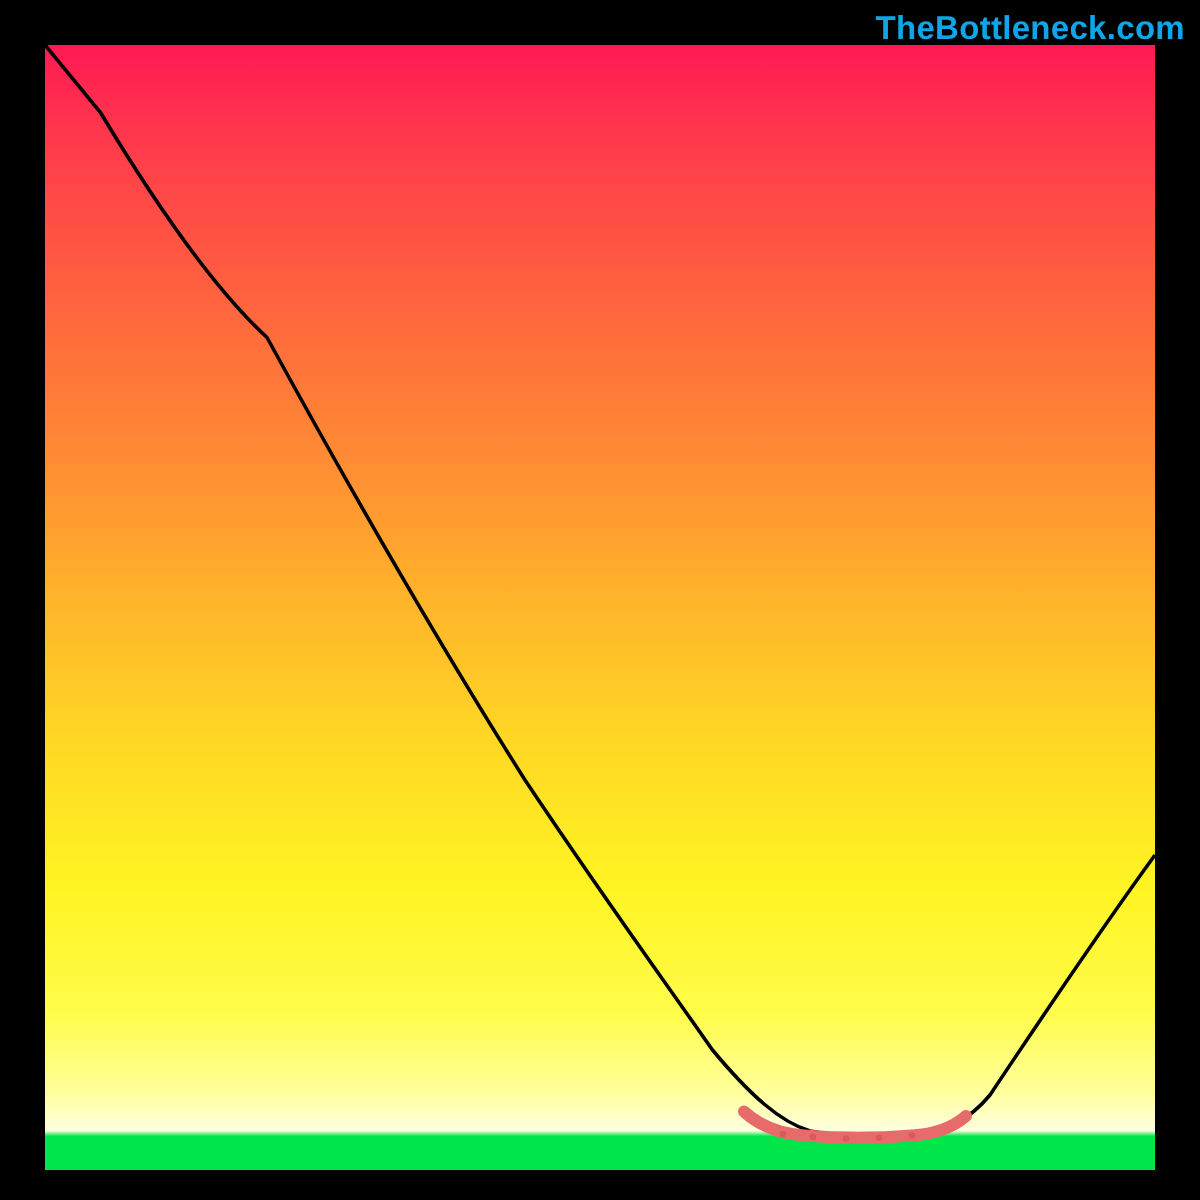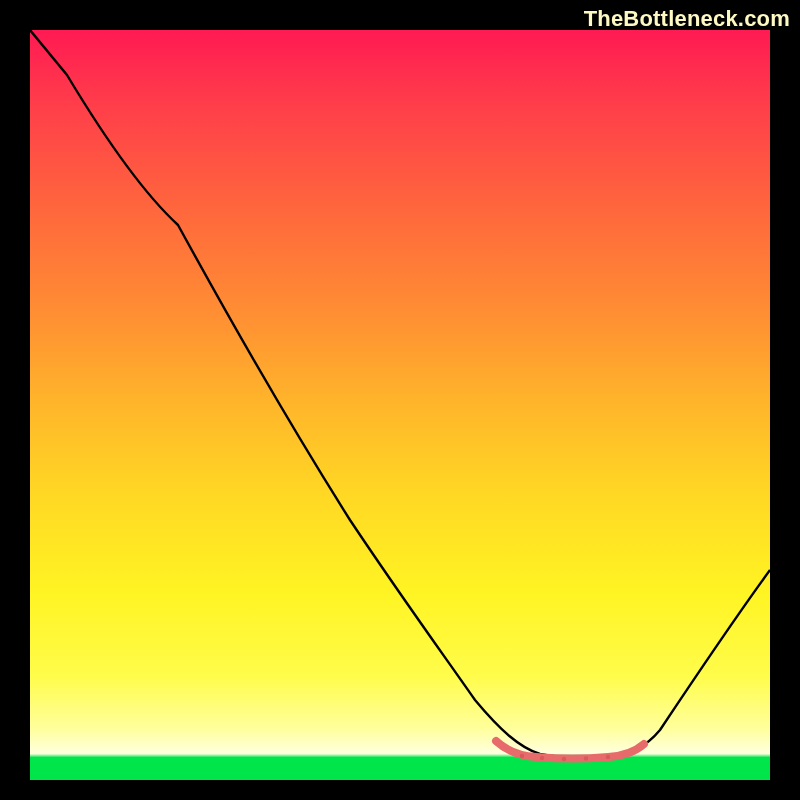--- a/index.html
+++ b/index.html
@@ -13,21 +13,21 @@
   }
   .container {
     width: 800px;
     height: 800px;
     position: relative;
   }
   .watermark {
     position: absolute;
     top: 6px;
     right: 10px;
-    color: #fef9c3;
+    color: #0ea5e9;
     font-size: 22px;
     font-weight: bold;
     letter-spacing: 0.2px;
   }
   .plot-frame {
     position: absolute;
     left: 30px;
     top: 30px;
     width: 740px;
     height: 750px;

